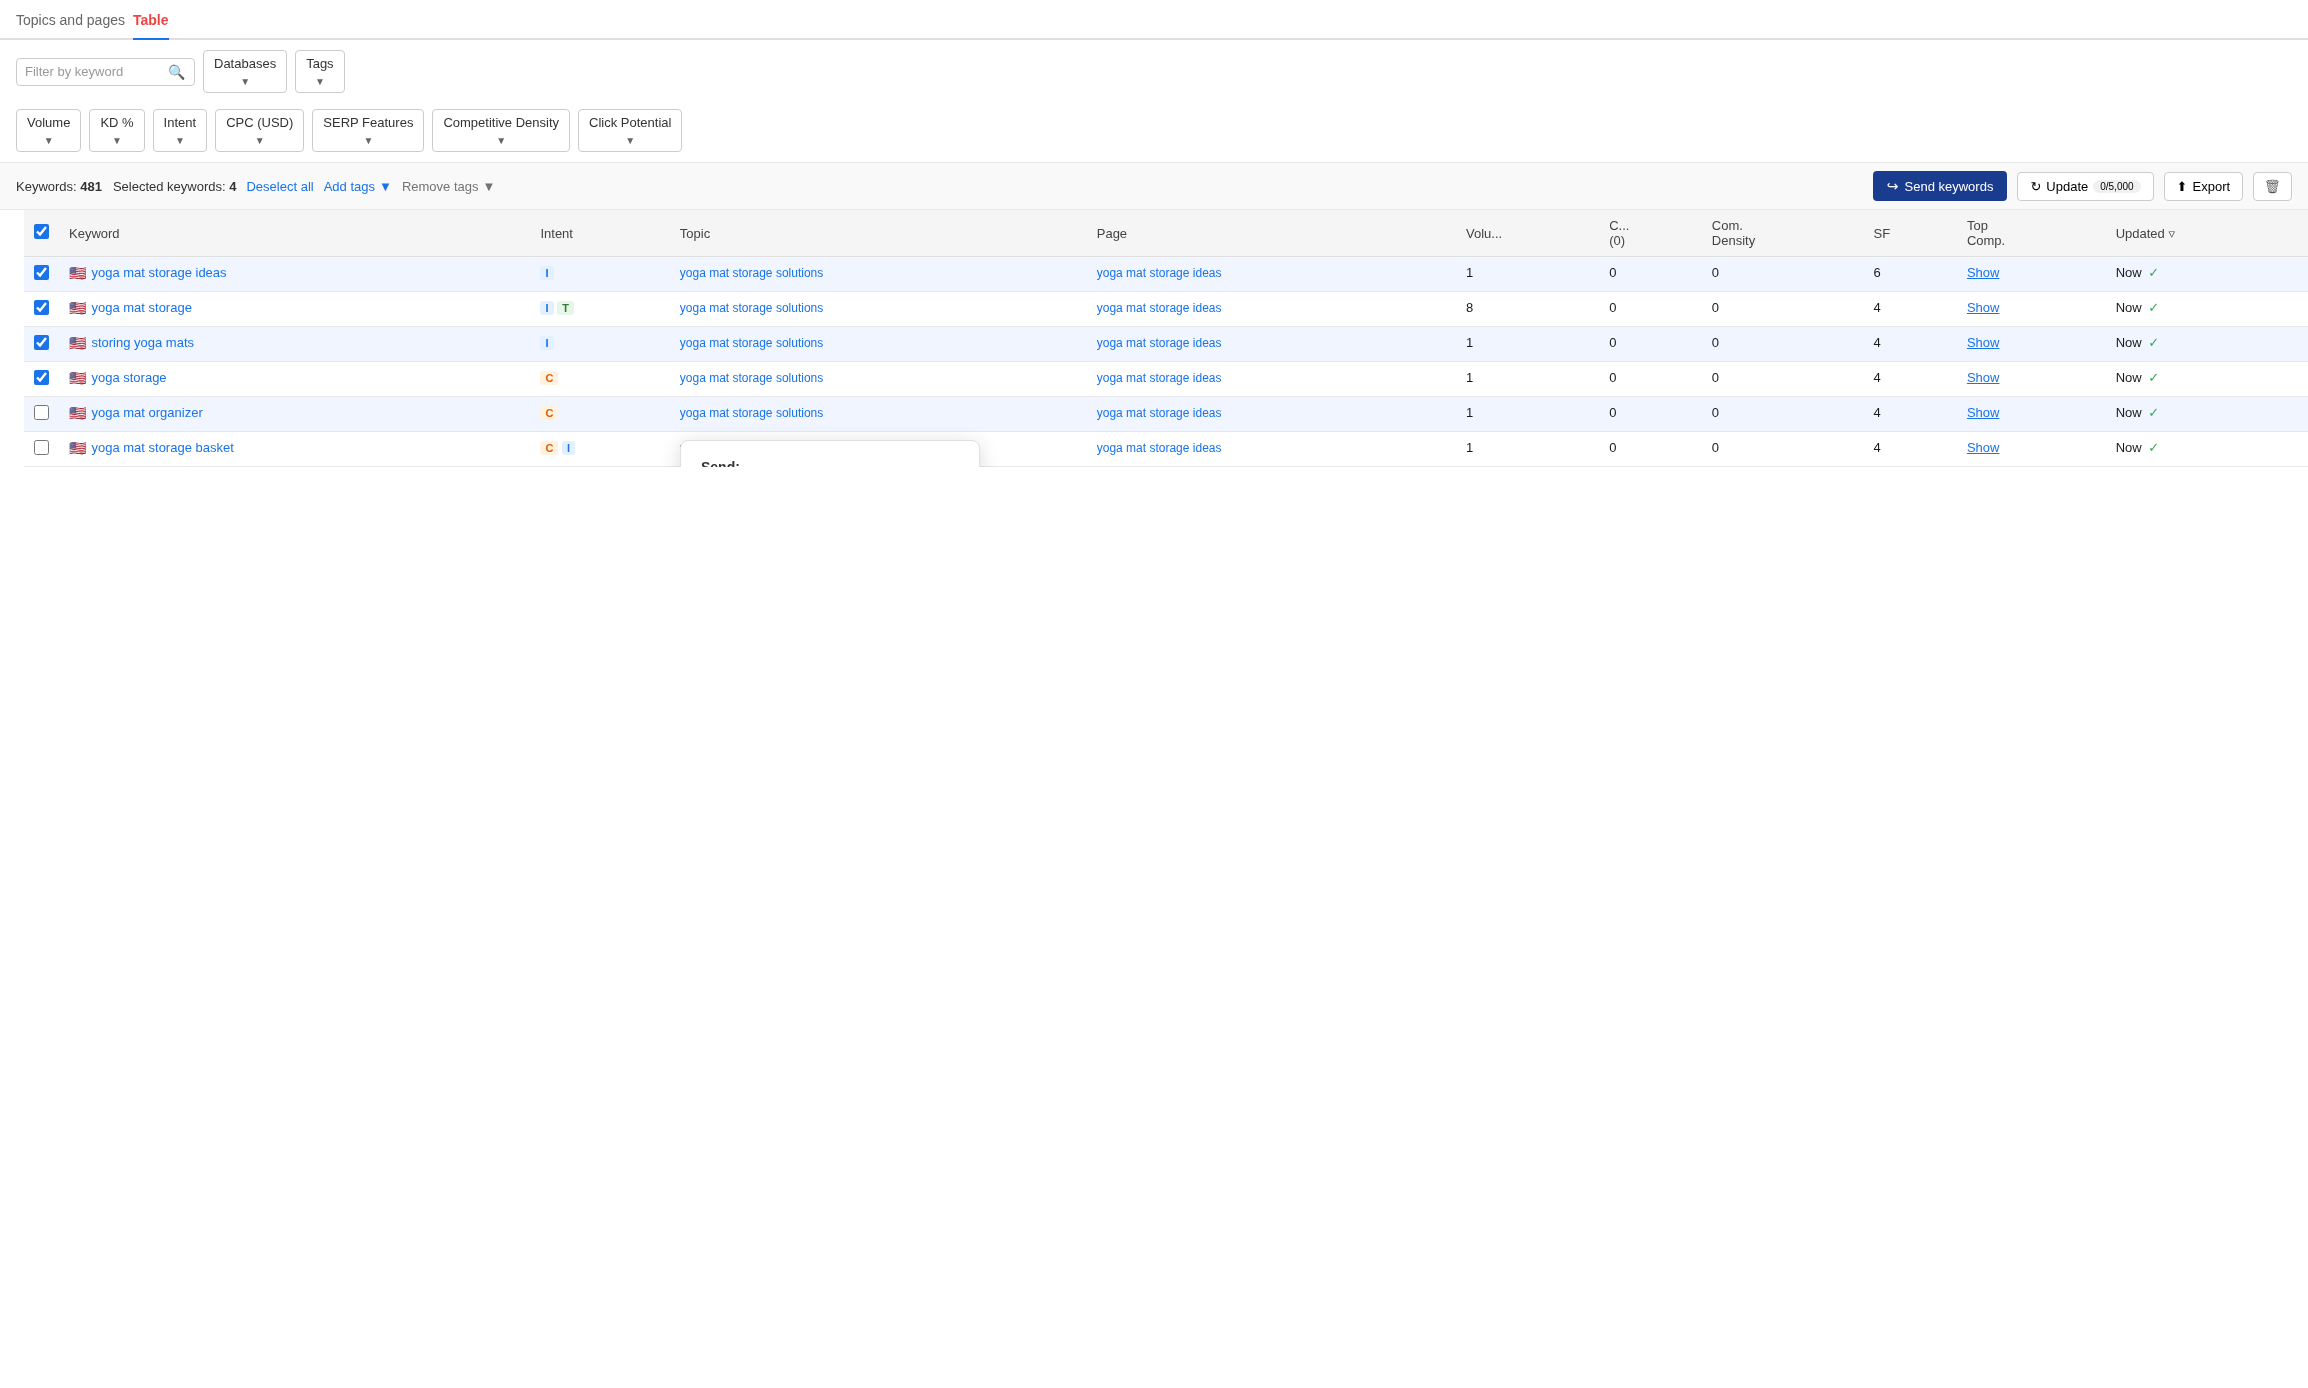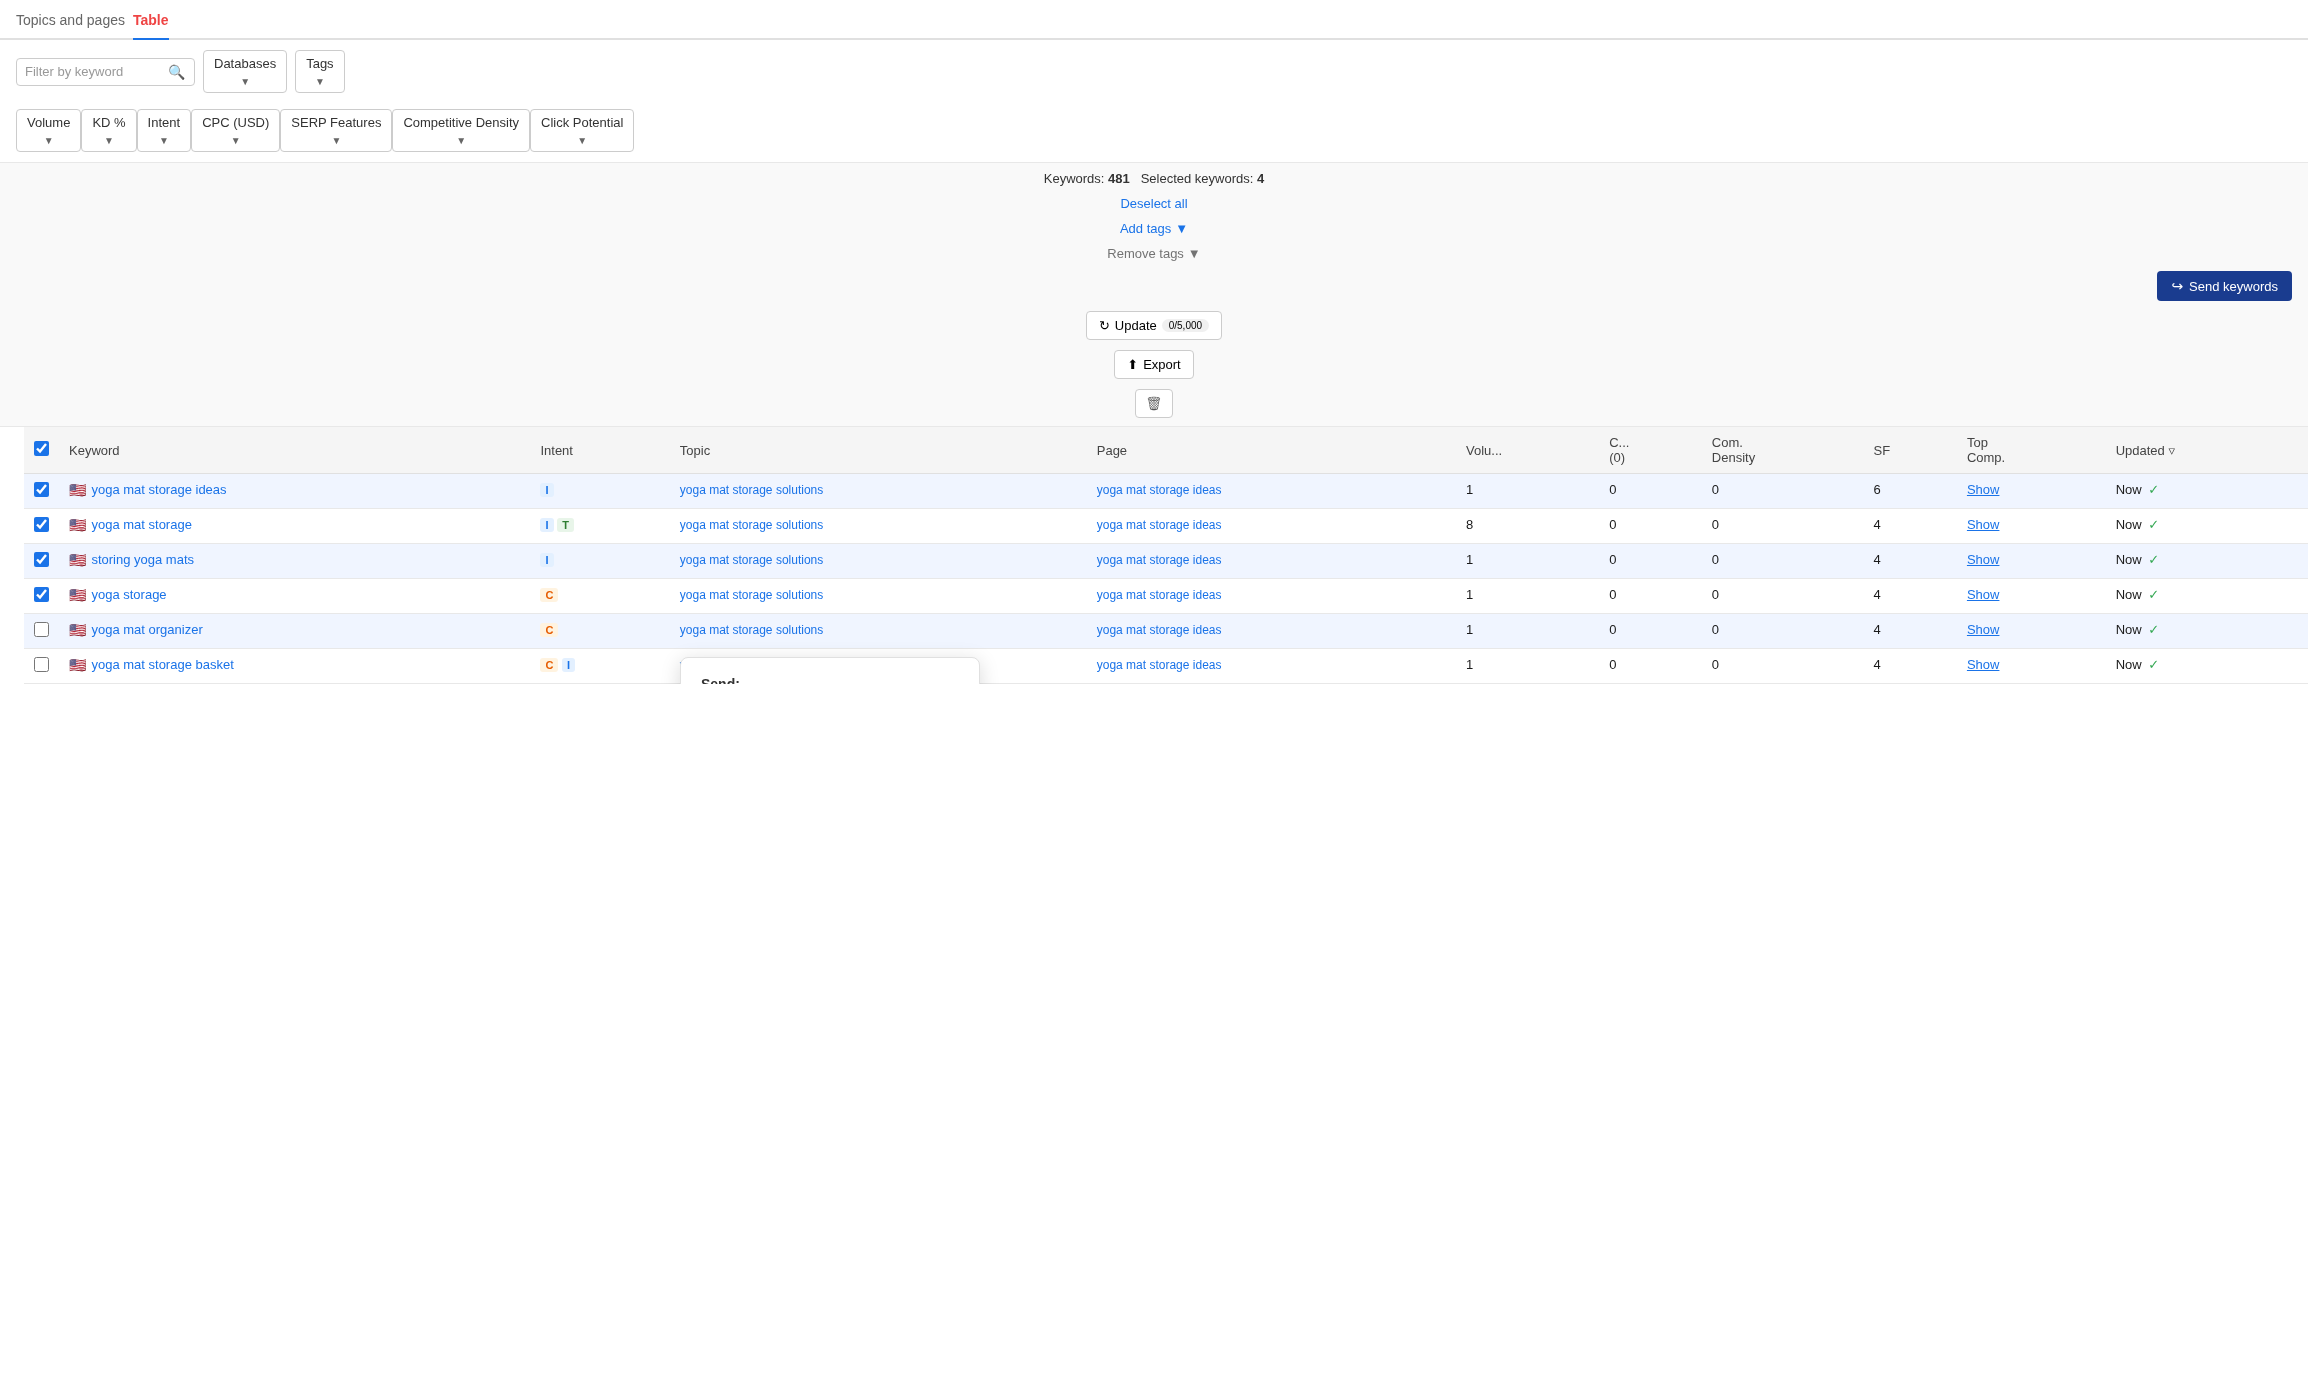--- a/index.html
+++ b/index.html
@@ -11,23 +11,23 @@
 
     .toolbar-row { display: flex; align-items: center; gap: 8px; padding: 10px 16px; }
     .filter-input-wrap { display: flex; align-items: center; border: 1px solid #ccc; border-radius: 4px; padding: 5px 8px; gap: 6px; width: 179px; }
     .filter-input { border: none; outline: none; font-size: 13px; width: 100%; color: #333; }
     .filter-input::placeholder { color: #999; }
     .search-icon-btn { background: none; border: none; cursor: pointer; color: #555; font-size: 14px; }
 
     .dropdown-btn { display: flex; align-items: center; gap: 5px; border: 1px solid #ccc; border-radius: 4px; padding: 5px 10px; background: #fff; cursor: pointer; font-size: 13px; color: #333; flex-direction: column; }
     .dropdown-btn .chevron { font-size: 10px; color: #666; }
 
-    .filter-row { display: flex; align-items: center; gap: 0; padding: 6px 16px 10px; }
-
-    .action-bar { display: flex; align-items: center; gap: 10px; padding: 8px 16px; border-top: 1px solid #e8e8e8; border-bottom: 1px solid #e8e8e8; background: #f9f9f9; position: relative; flex-direction: column; }
+    .filter-row { display: flex; align-items: center; gap: 8px; padding: 6px 16px 10px; }
+
+    .action-bar { display: flex; align-items: center; gap: 10px; padding: 8px 16px; border-top: 1px solid #e8e8e8; border-bottom: 1px solid #e8e8e8; background: #f9f9f9; position: relative; }
     .keywords-info { font-size: 13px; color: #333; }
     .keywords-info b { font-weight: 700; }
     .link-btn { color: #1a73e8; background: none; border: none; cursor: pointer; font-size: 13px; display: flex; align-items: center; gap: 4px; }
     .send-keywords-btn { display: flex; align-items: center; gap: 6px; background: #1a3c8f; color: #fff; border: none; border-radius: 4px; padding: 7px 14px; font-size: 13px; cursor: pointer; font-weight: 500; margin-left: auto; }
     .update-btn { display: flex; align-items: center; gap: 5px; border: 1px solid #ccc; border-radius: 4px; padding: 6px 12px; background: #fff; font-size: 13px; cursor: pointer; }
     .export-btn { display: flex; align-items: center; gap: 5px; border: 1px solid #ccc; border-radius: 4px; padding: 6px 12px; background: #fff; font-size: 13px; cursor: pointer; }
     .trash-btn { border: 1px solid #ccc; border-radius: 4px; padding: 6px 10px; background: #fff; cursor: pointer; color: #555; }
 
     .table-wrap { overflow-x: auto; position: relative; padding-left: 24px; }
     table { width: 100%; border-collapse: collapse; font-size: 13px; }

